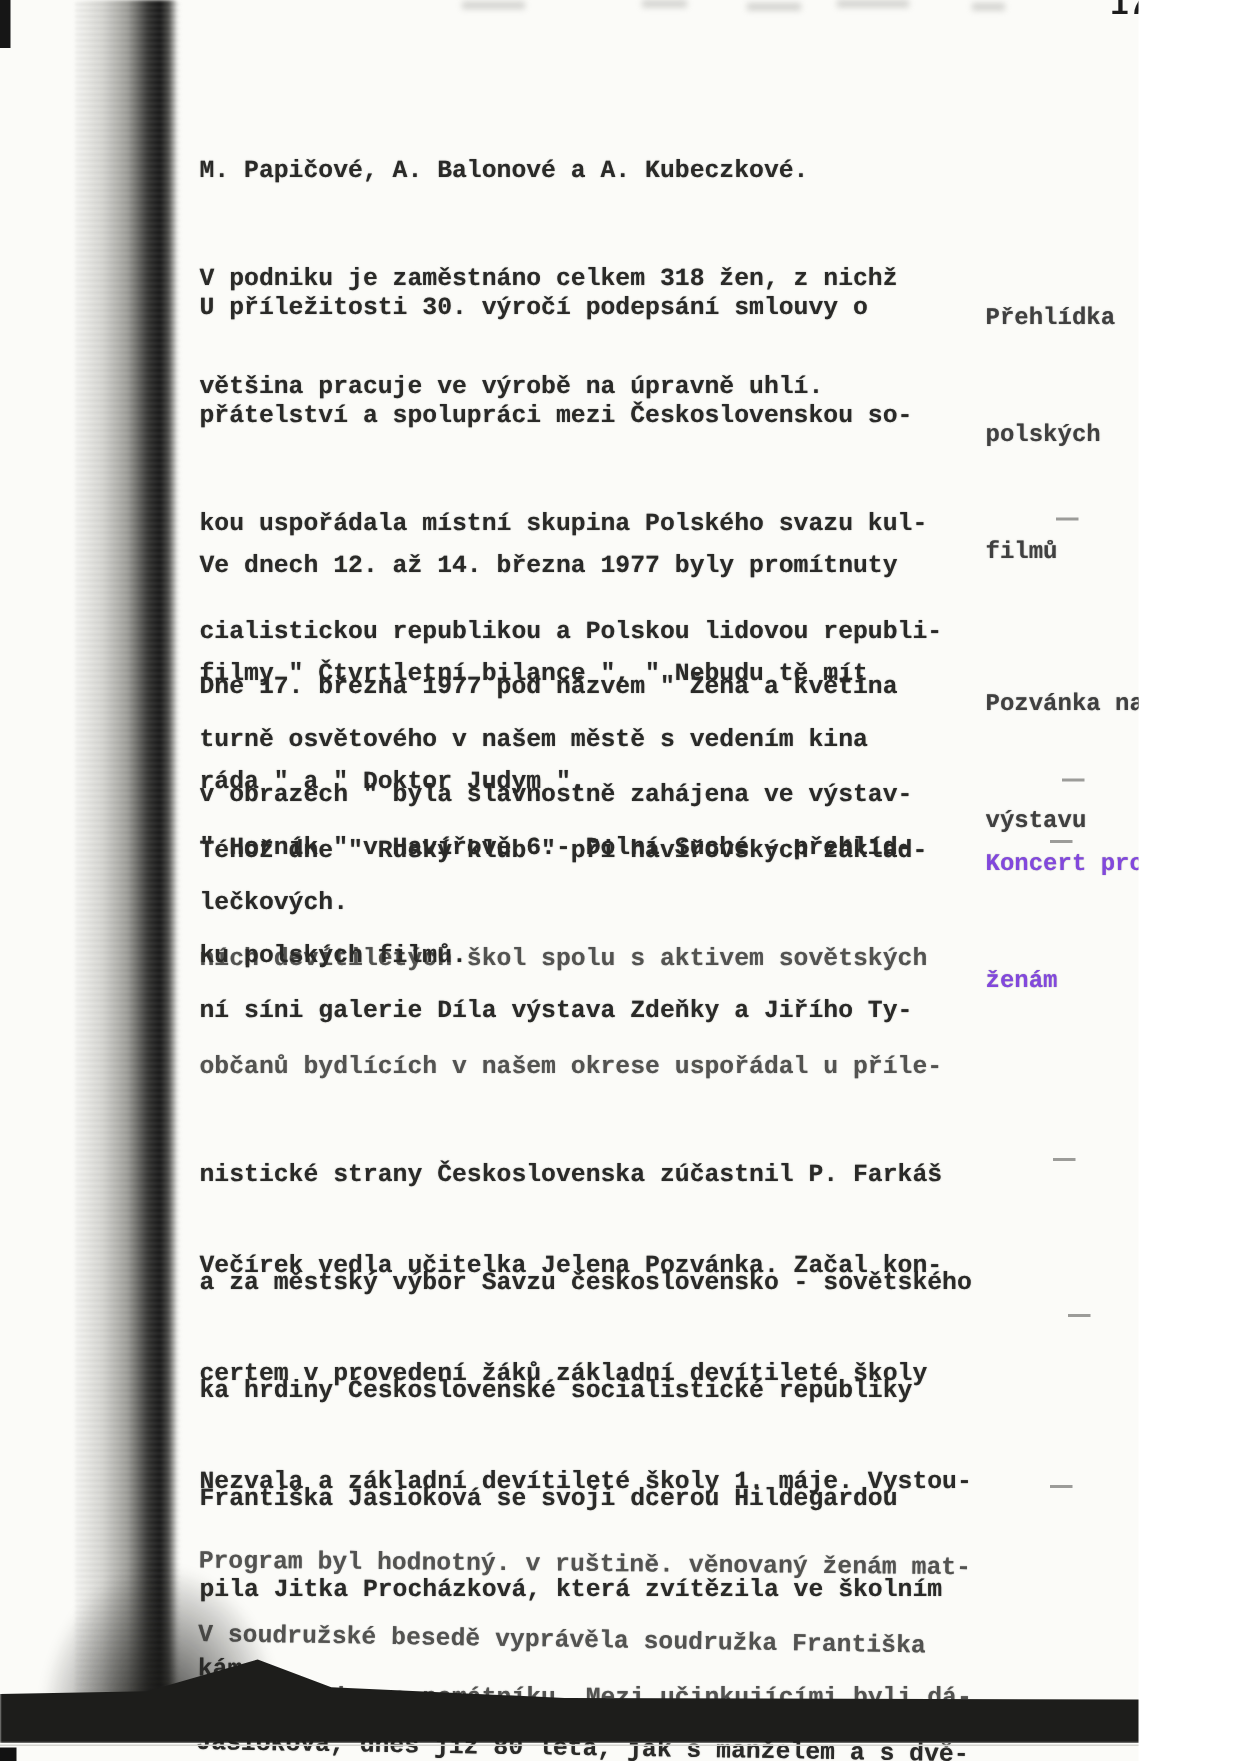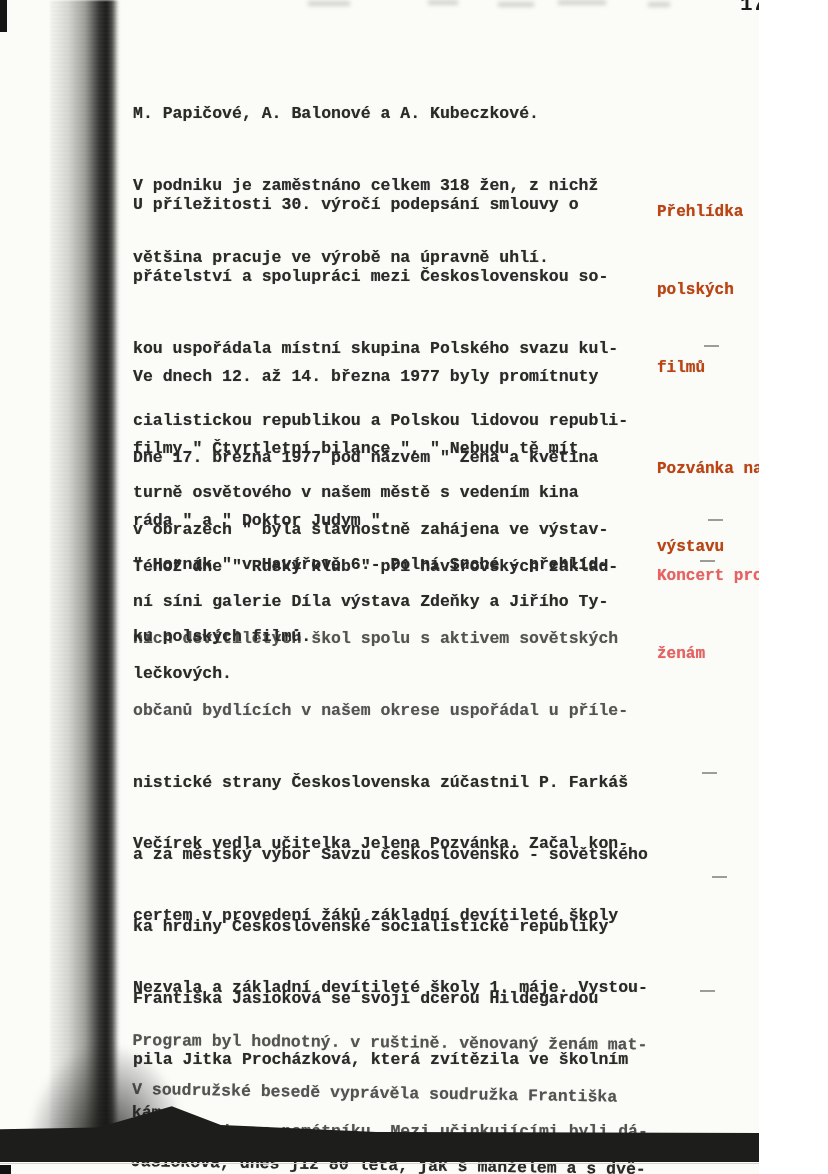--- a/index.html
+++ b/index.html
@@ -11,25 +11,25 @@
   .typed {
     position:absolute; left:133px;
     font-weight:700; font-size:16.5px; line-height:24px;
     color:#2a2a28; white-space:pre;
     text-shadow:0 0 0.8px rgba(35,35,33,0.55);
   }
   .typed .line { height:24px; }
   .note {
     position:absolute; left:657px;
     font-weight:700; font-size:16px; line-height:26px;
-    color:#c2410c; white-space:pre;
+    color:#404040; white-space:pre;
     text-shadow:0 0 0.8px rgba(35,35,33,0.5);
   }
   .f1 { opacity:0.8; }
-  .note-faded { color:#ef4444; filter:blur(0.45px); opacity:0.85; }
+  .note-faded { color:#6d28d9; filter:blur(0.45px); opacity:0.85; }
   .pagenum {
     position:absolute; left:740px; top:-7px;
     font-weight:700; font-size:21px; color:#1c1c1c;
   }
   .tilt-a { transform:rotate(0.5deg); transform-origin:left top; }
   .tilt-b { transform:rotate(0.9deg); transform-origin:left top; }
 
   
   .spine {
     position:absolute; top:0; left:50px; width:70px; height:1145px;
@@ -114,22 +114,22 @@
 
   <div class="typed" style="top:317px">
     <div class="line">Ve dnech 12. až 14. března 1977 byly promítnuty</div>
     <div class="line">filmy " Čtvrtletní bilance ", " Nebudu tě mít</div>
     <div class="line">ráda " a " Doktor Judym ".</div>
   </div>
 
   <div class="typed" style="top:398px">
     <div class="line">Dne 17. března 1977 pod názvem " Žena a květina</div>
     <div class="line">v obrazech " byla slavnostně zahájena ve výstav-</div>
+    <div class="line">lečkových.</div>
     <div class="line">ní síni galerie Díla výstava Zdeňky a Jiřího Ty-</div>
-    <div class="line">lečkových.</div>
   </div>
 
   <div class="typed" style="top:507px">
     <div class="line">Téhož dne " Ruský klub " při havířovských základ-</div>
     <div class="line f1">ních devítiletých škol spolu s aktivem sovětských</div>
     <div class="line f1">občanů bydlících v našem okrese uspořádal u příle-</div>
     <div class="line">nistické strany Československa zúčastnil P. Farkáš</div>
     <div class="line">a za městský výbor Savzu československo - sovětského</div>
     <div class="line">ka hrdiny Československé socialistické republiky</div>
     <div class="line">Františka Jasioková se svoji dcerou Hildegardou</div>

